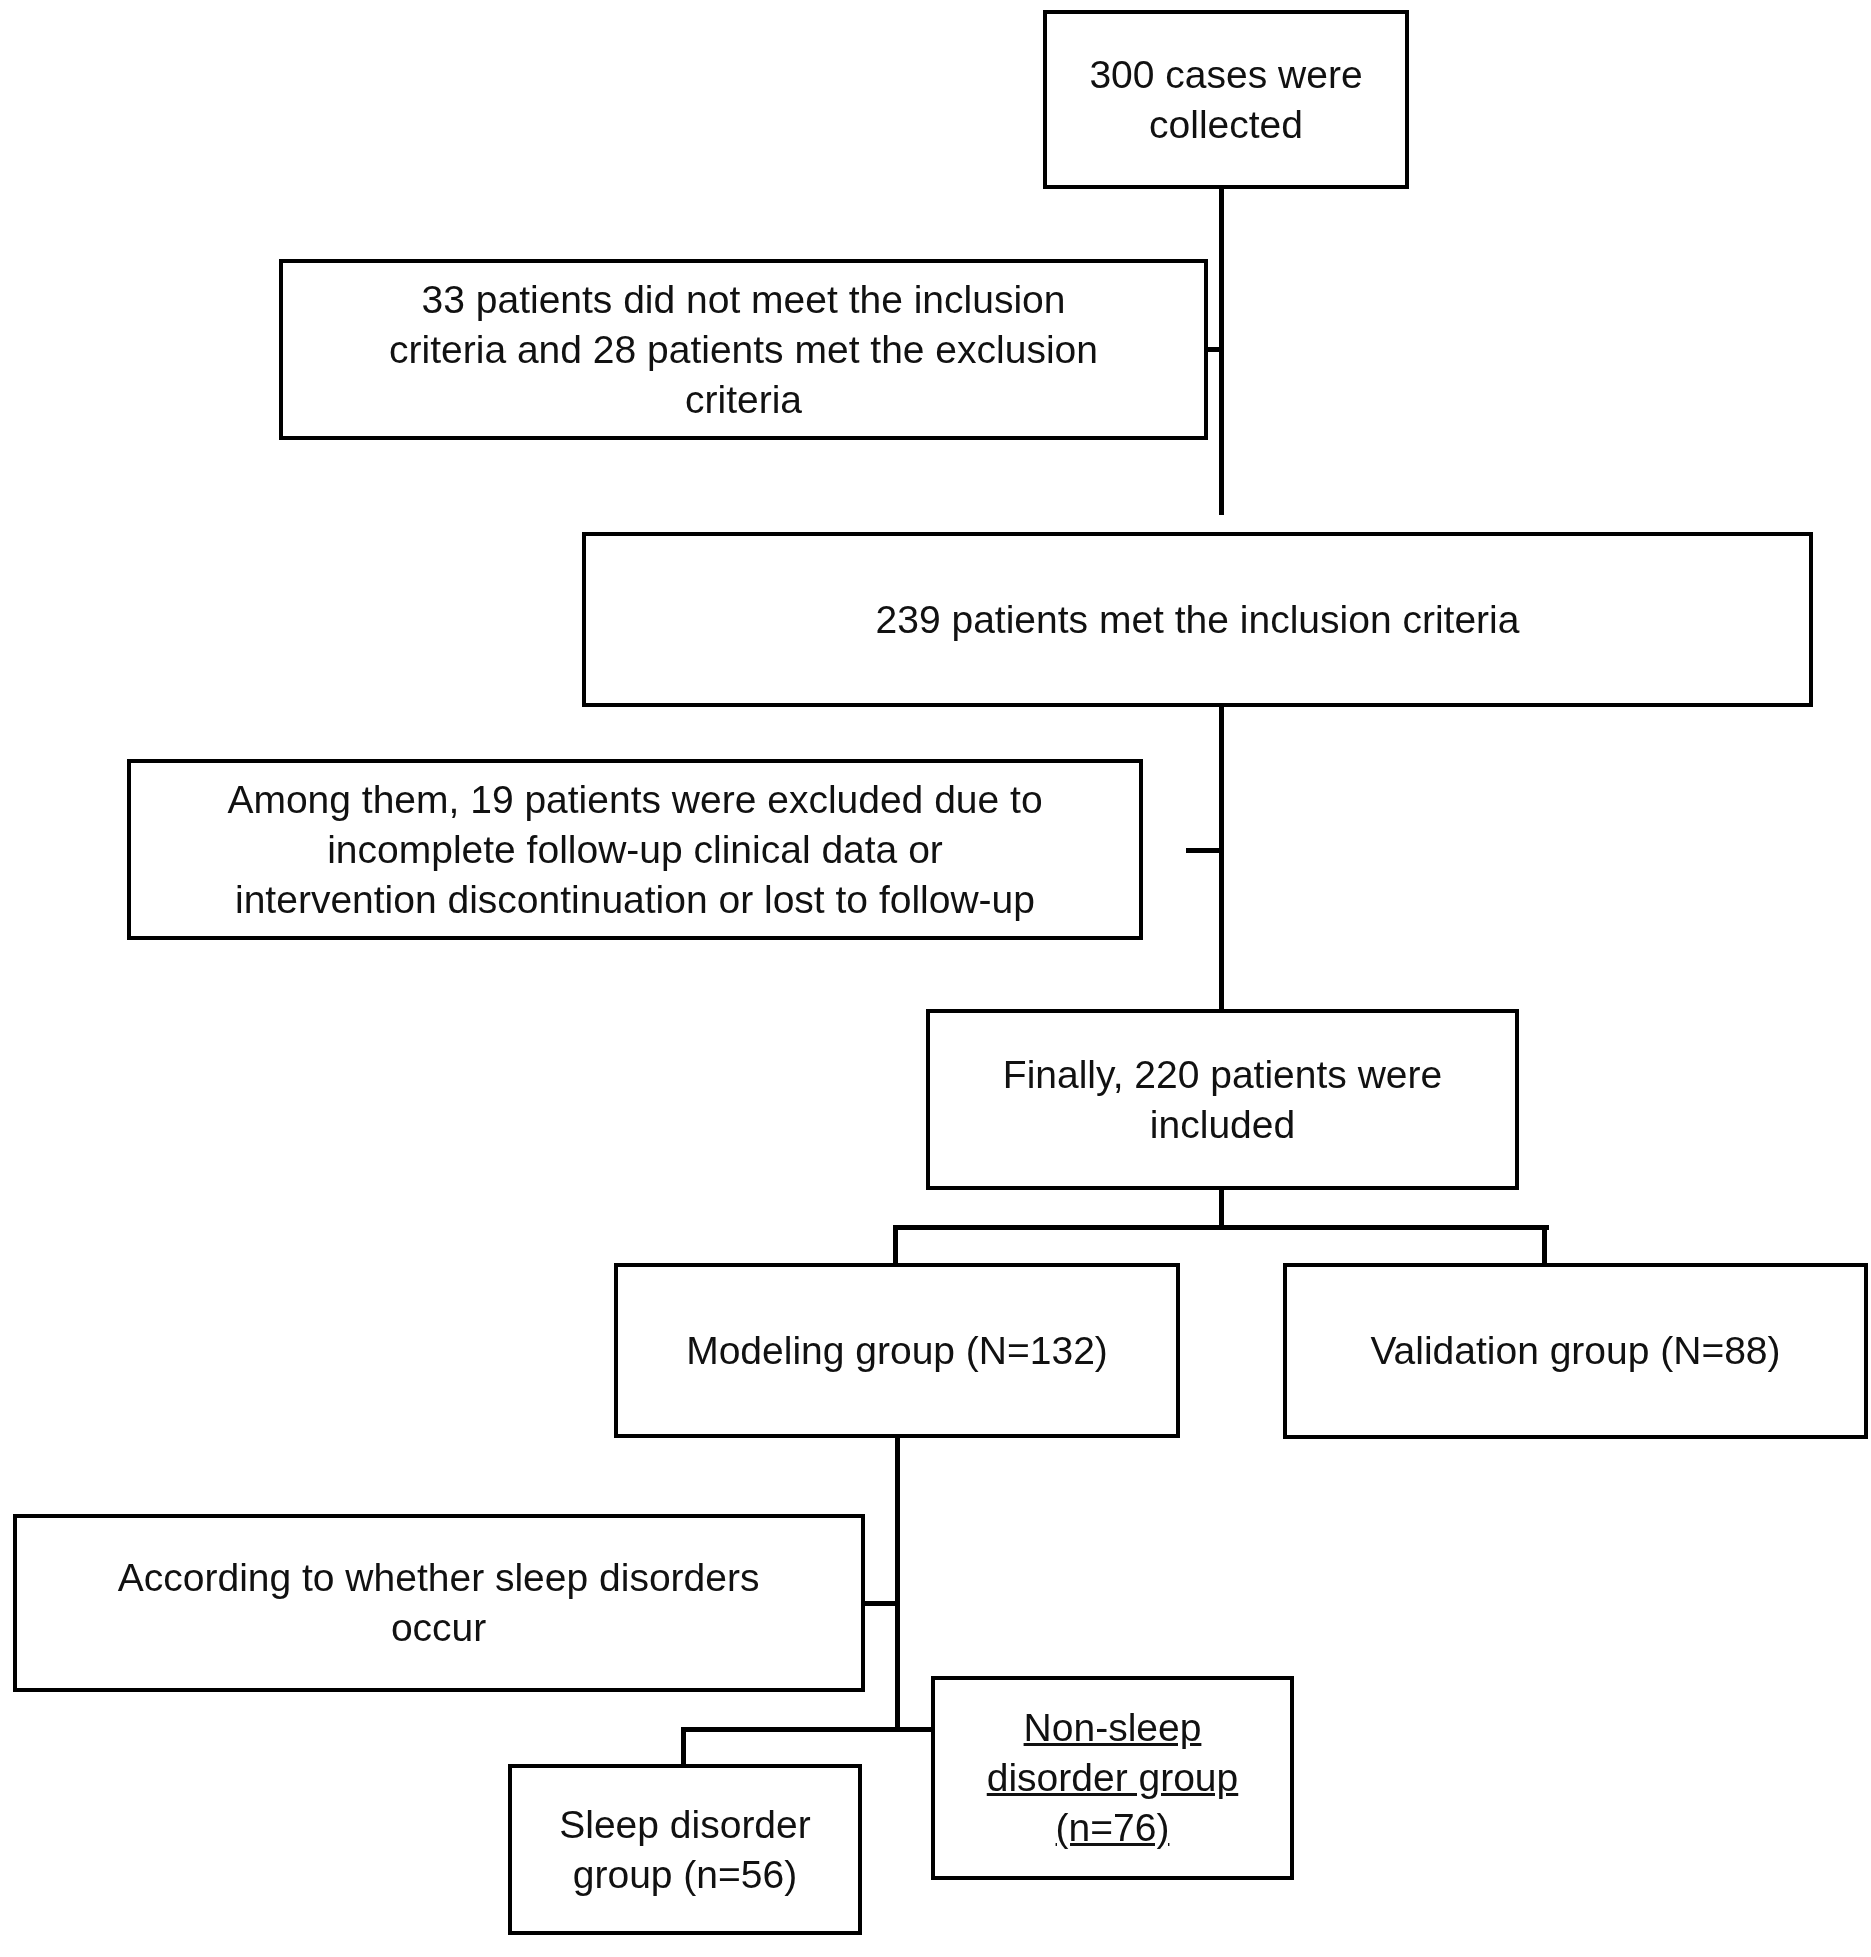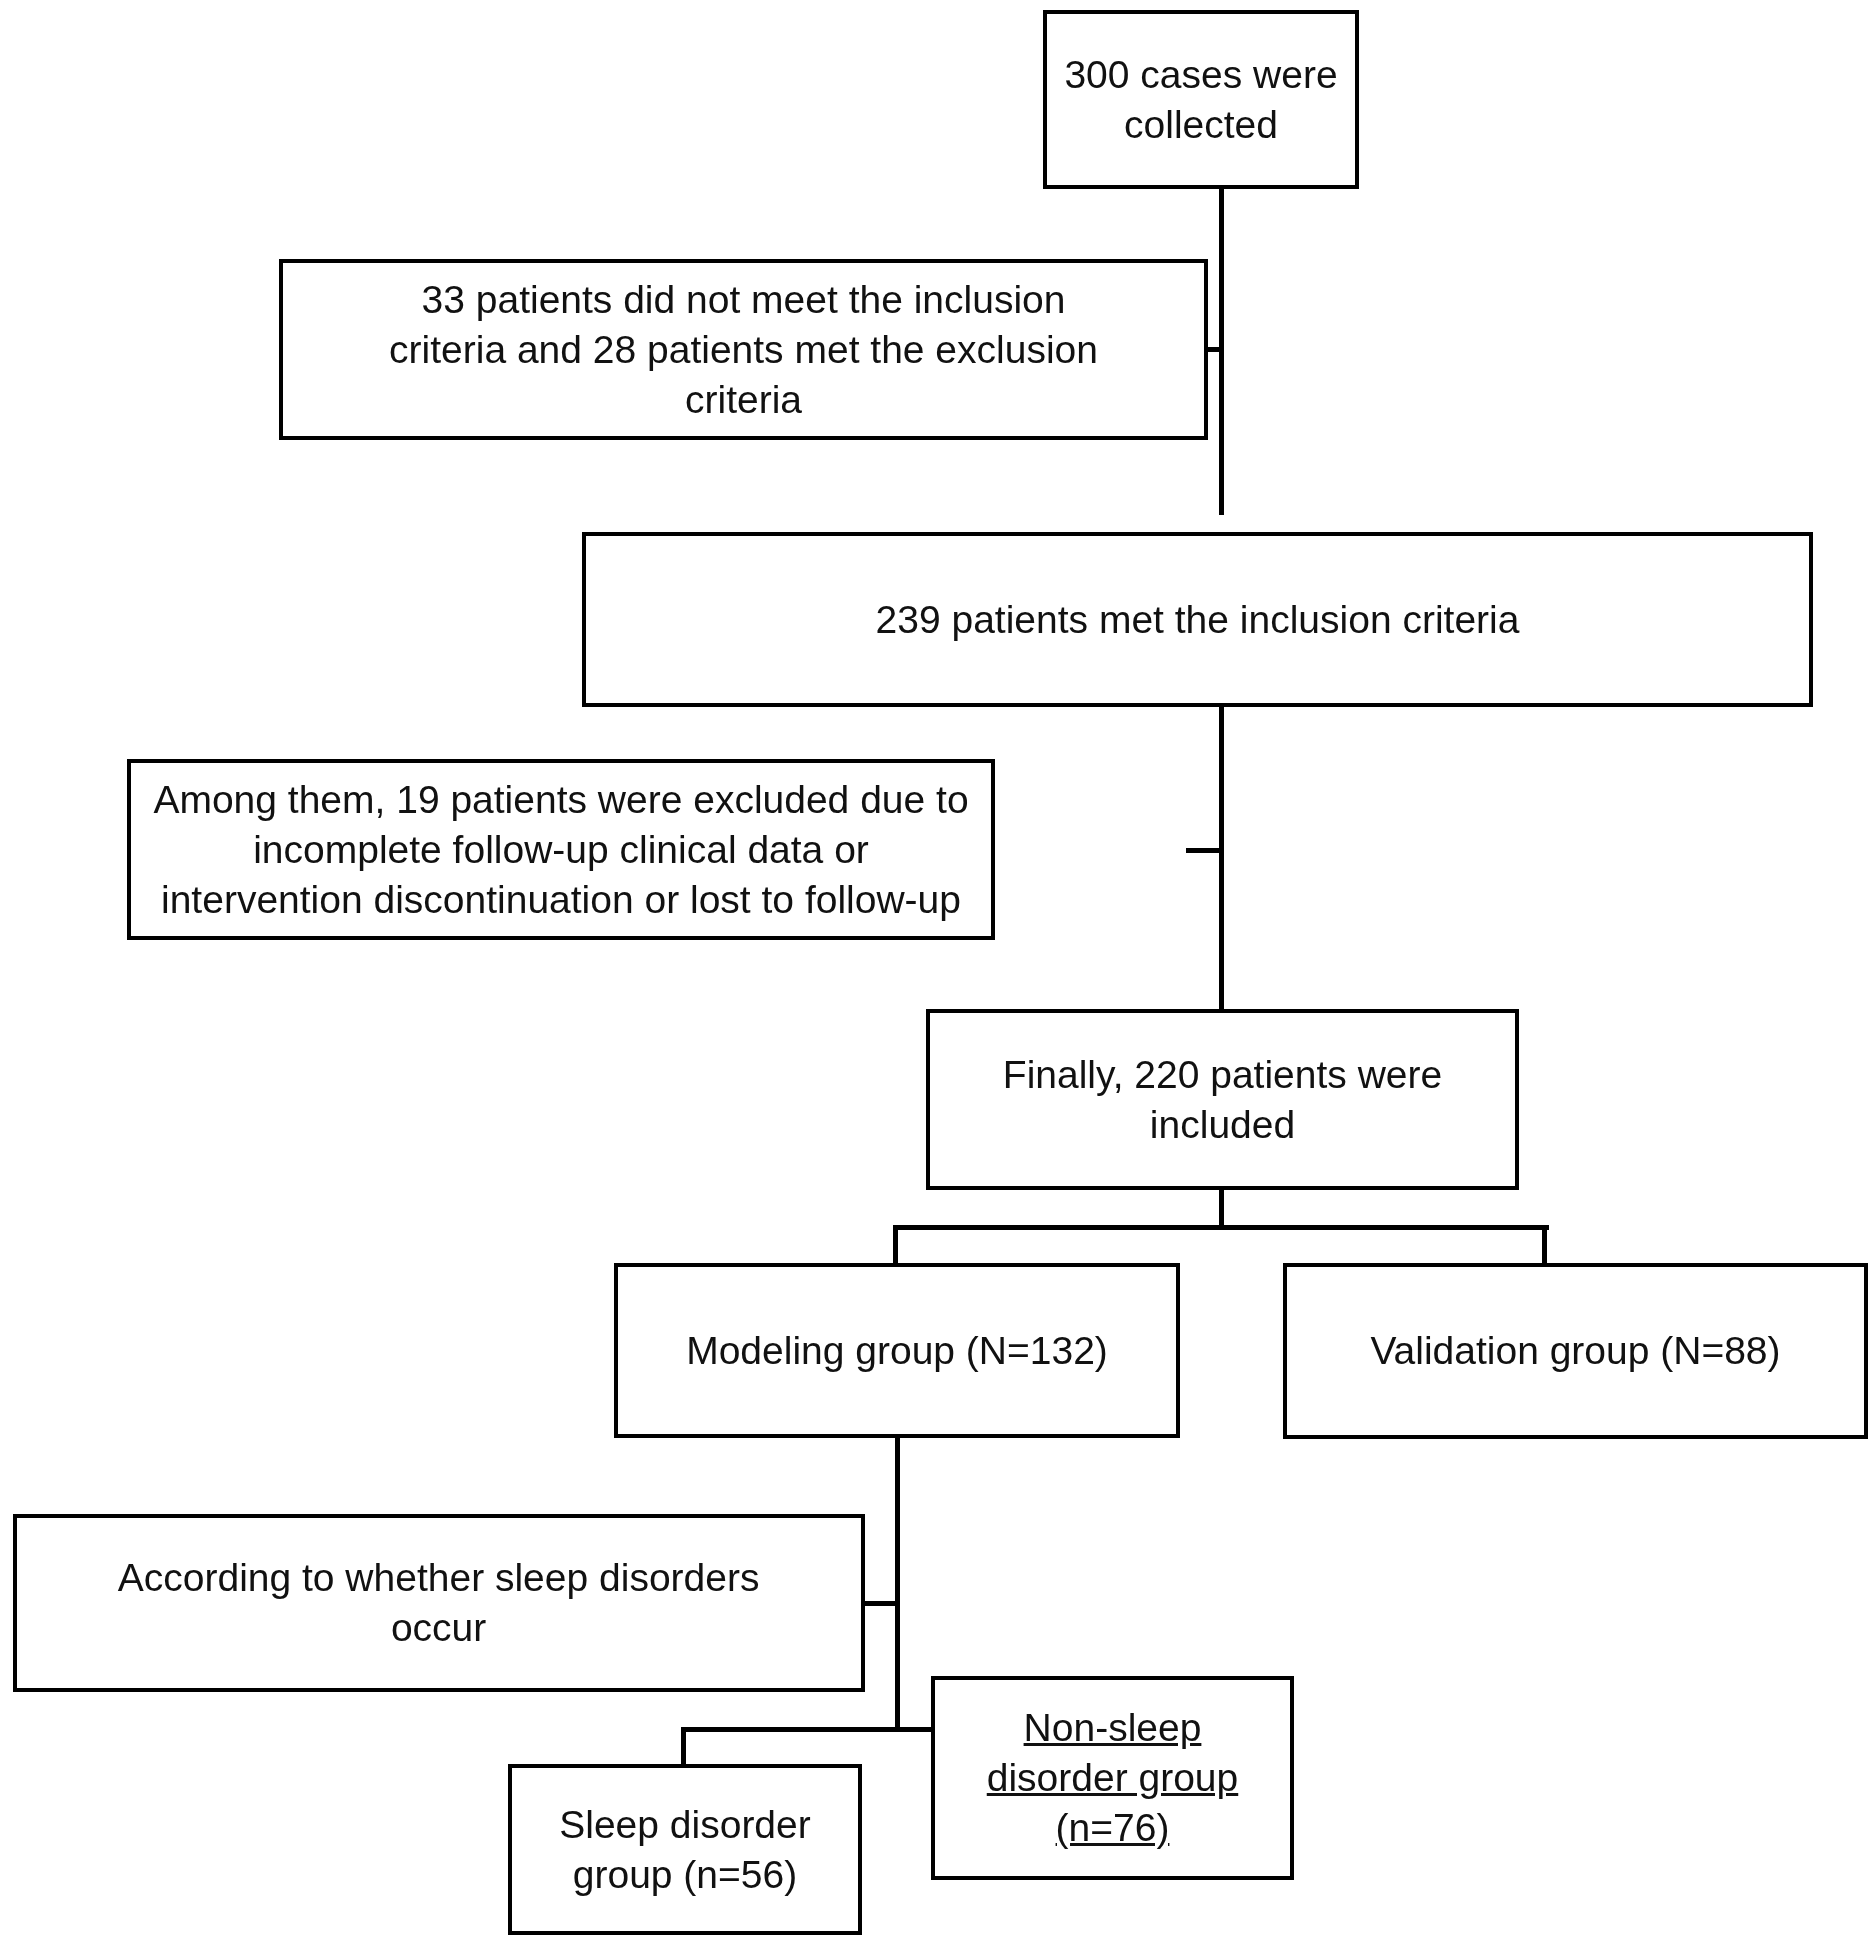--- a/index.html
+++ b/index.html
@@ -46,36 +46,36 @@
   <div class="line" style="left:1219px; top:1186px; width:4.7px;   height:44px;"></div>
   <div class="line" style="left:893px; top:1225px; width:656px; height:4.7px;"></div>
   <div class="line" style="left:893px; top:1225px; width:4.7px;   height:42px;"></div>
   <div class="line" style="left:1542px; top:1225px; width:4.7px;   height:42px;"></div>
   <div class="line" style="left:895px; top:1432px; width:4.7px;   height:300px;"></div>
   <div class="line" style="left:858px; top:1601px; width:41px;  height:4.7px;"></div>
   <div class="line" style="left:681px;  top:1727px; width:432px; height:4.7px;"></div>
   <div class="line" style="left:681px;  top:1727px; width:4.7px;   height:42px;"></div>
   <div class="line" style="left:1108px; top:1727px; width:4.7px;   height:42px;"></div>
 
-  <div class="node" style="left:1043px; top:10.2px;   width:316px;  height:179px;">
+  <div class="node" style="left:1043px; top:10.2px;   width:366px;  height:179px;">
     <span>300 cases were
 collected</span>
   </div>
 
   <div class="node" style="left:279px;  top:259px;  width:929px; height:181px;">
     <span>33 patients did not meet the inclusion
 criteria and 28 patients met the exclusion
 criteria</span>
   </div>
 
   <div class="node" style="left:582px;  top:511px;  width:1231px; height:175px;margin-top:21px;">
     <span>239 patients met the inclusion criteria</span>
   </div>
 
-  <div class="node" style="left:127px;  top:759px;  width:868px; height:181px;">
+  <div class="node" style="left:127px;  top:759px;  width:1016px; height:181px;">
     <span>Among them, 19 patients were excluded due to
 incomplete follow-up clinical data or
 intervention discontinuation or lost to follow-up</span>
   </div>
 
   <div class="node" style="left:926px; top:1009px; width:593px;  height:181px;">
     <span>Finally, 220 patients were
 included</span>
   </div>
 

